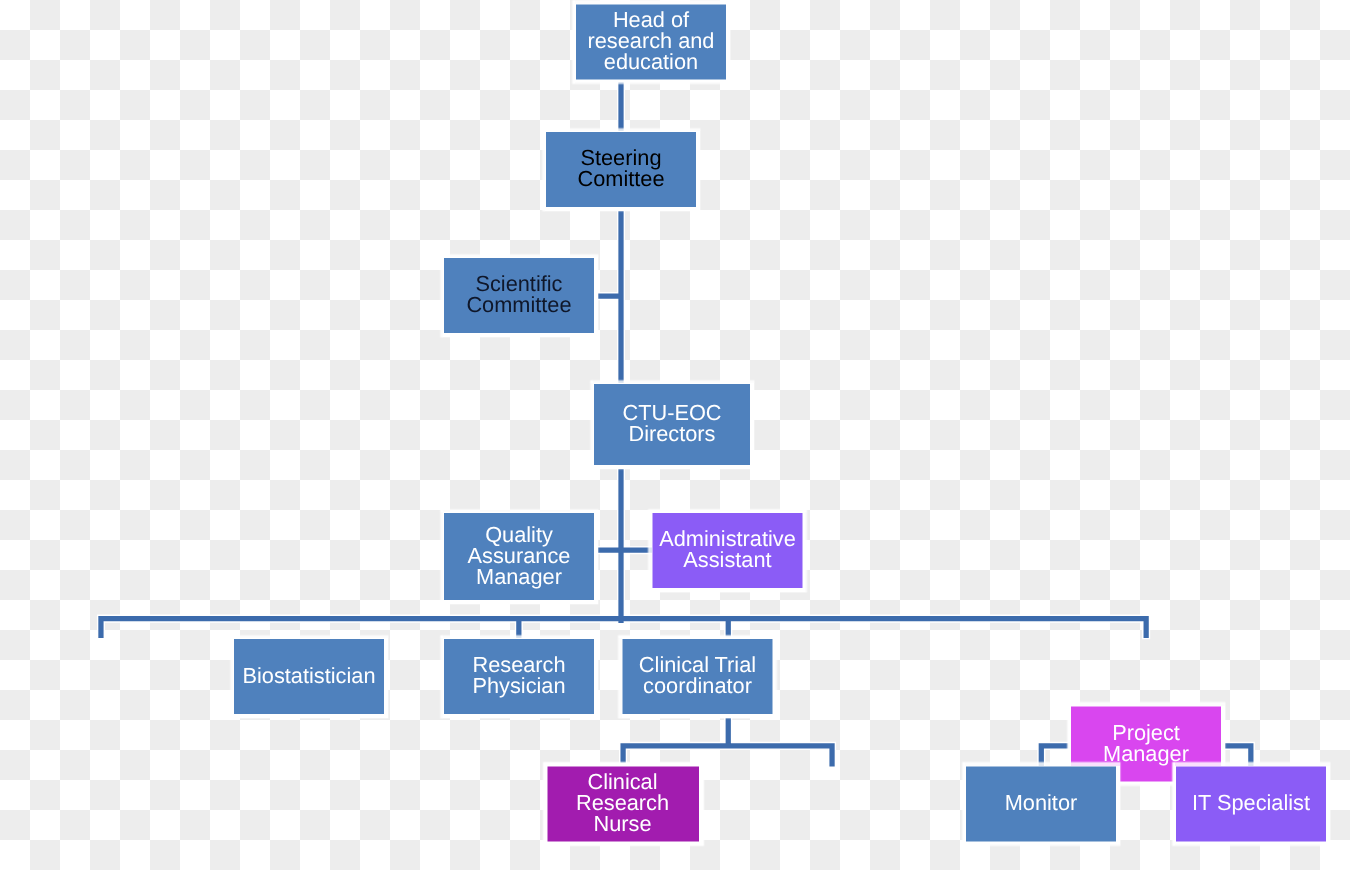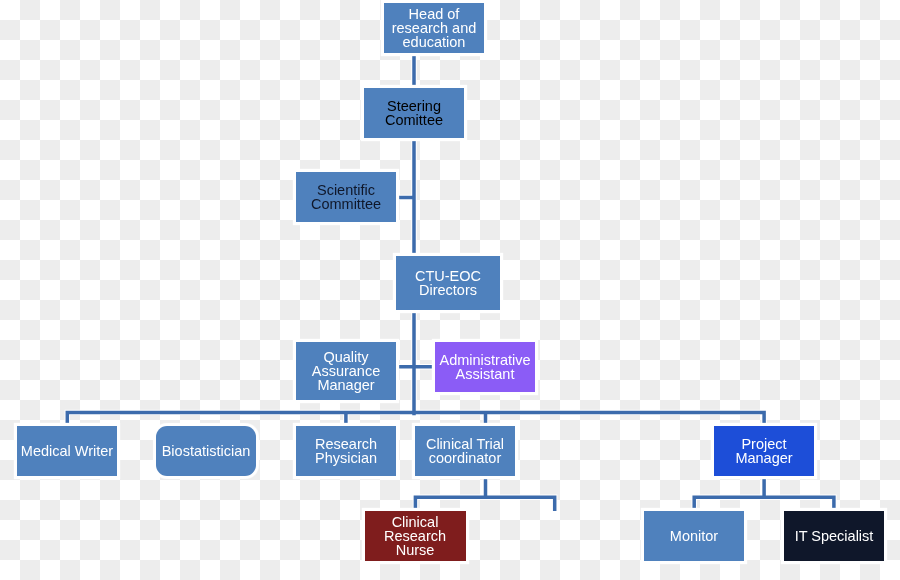--- a/index.html
+++ b/index.html
@@ -64,27 +64,26 @@
 Comittee</div>
   <div class="node n-sci" style="background: rgb(79, 129, 189); color: #0f172a;">Scientific
 Committee</div>
   <div class="node n-ctu" style="background: rgb(79, 129, 189); color: rgb(255, 255, 255);">CTU-EOC
 Directors</div>
   <div class="node n-qa" style="background: rgb(79, 129, 189); color: rgb(255, 255, 255);">Quality
 Assurance
 Manager</div>
   <div class="node n-admin" style="background: #8b5cf6; color: rgb(255, 255, 255);">Administrative
 Assistant</div>
-  <div class="node n-mw" style="background: rgb(79, 129, 189); color: rgb(255, 255, 255);">Medical Writer</div>
-  <div class="node n-bio" style="background: rgb(79, 129, 189); color: rgb(255, 255, 255); border-radius: 11px;">Biostatistician</div>
+  <div class="node n-bio" style="background: rgb(79, 129, 189); color: rgb(255, 255, 255);">Biostatistician</div>
   <div class="node n-rp" style="background: rgb(79, 129, 189); color: rgb(255, 255, 255);">Research
 Physician</div>
   <div class="node n-ctc" style="background: rgb(79, 129, 189); color: rgb(255, 255, 255);">Clinical Trial
 coordinator</div>
-  <div class="node n-pm" style="background: #1d4ed8; color: rgb(255, 255, 255);">Project
+  <div class="node n-pm" style="background: #d946ef; color: rgb(255, 255, 255); margin-top: 45px;">Project
 Manager</div>
-  <div class="node n-crn" style="background: #7f1d1d; color: rgb(255, 255, 255);">Clinical
+  <div class="node n-crn" style="background: #a21caf; color: rgb(255, 255, 255);">Clinical
 Research
 Nurse</div>
   <div class="node n-mon" style="background: rgb(79, 129, 189); color: rgb(255, 255, 255);">Monitor</div>
-  <div class="node n-it" style="background: #0f172a; color: rgb(255, 255, 255);">IT Specialist</div>
+  <div class="node n-it" style="background: #8b5cf6; color: rgb(255, 255, 255);">IT Specialist</div>
 
 </div>
 
 </body></html>

